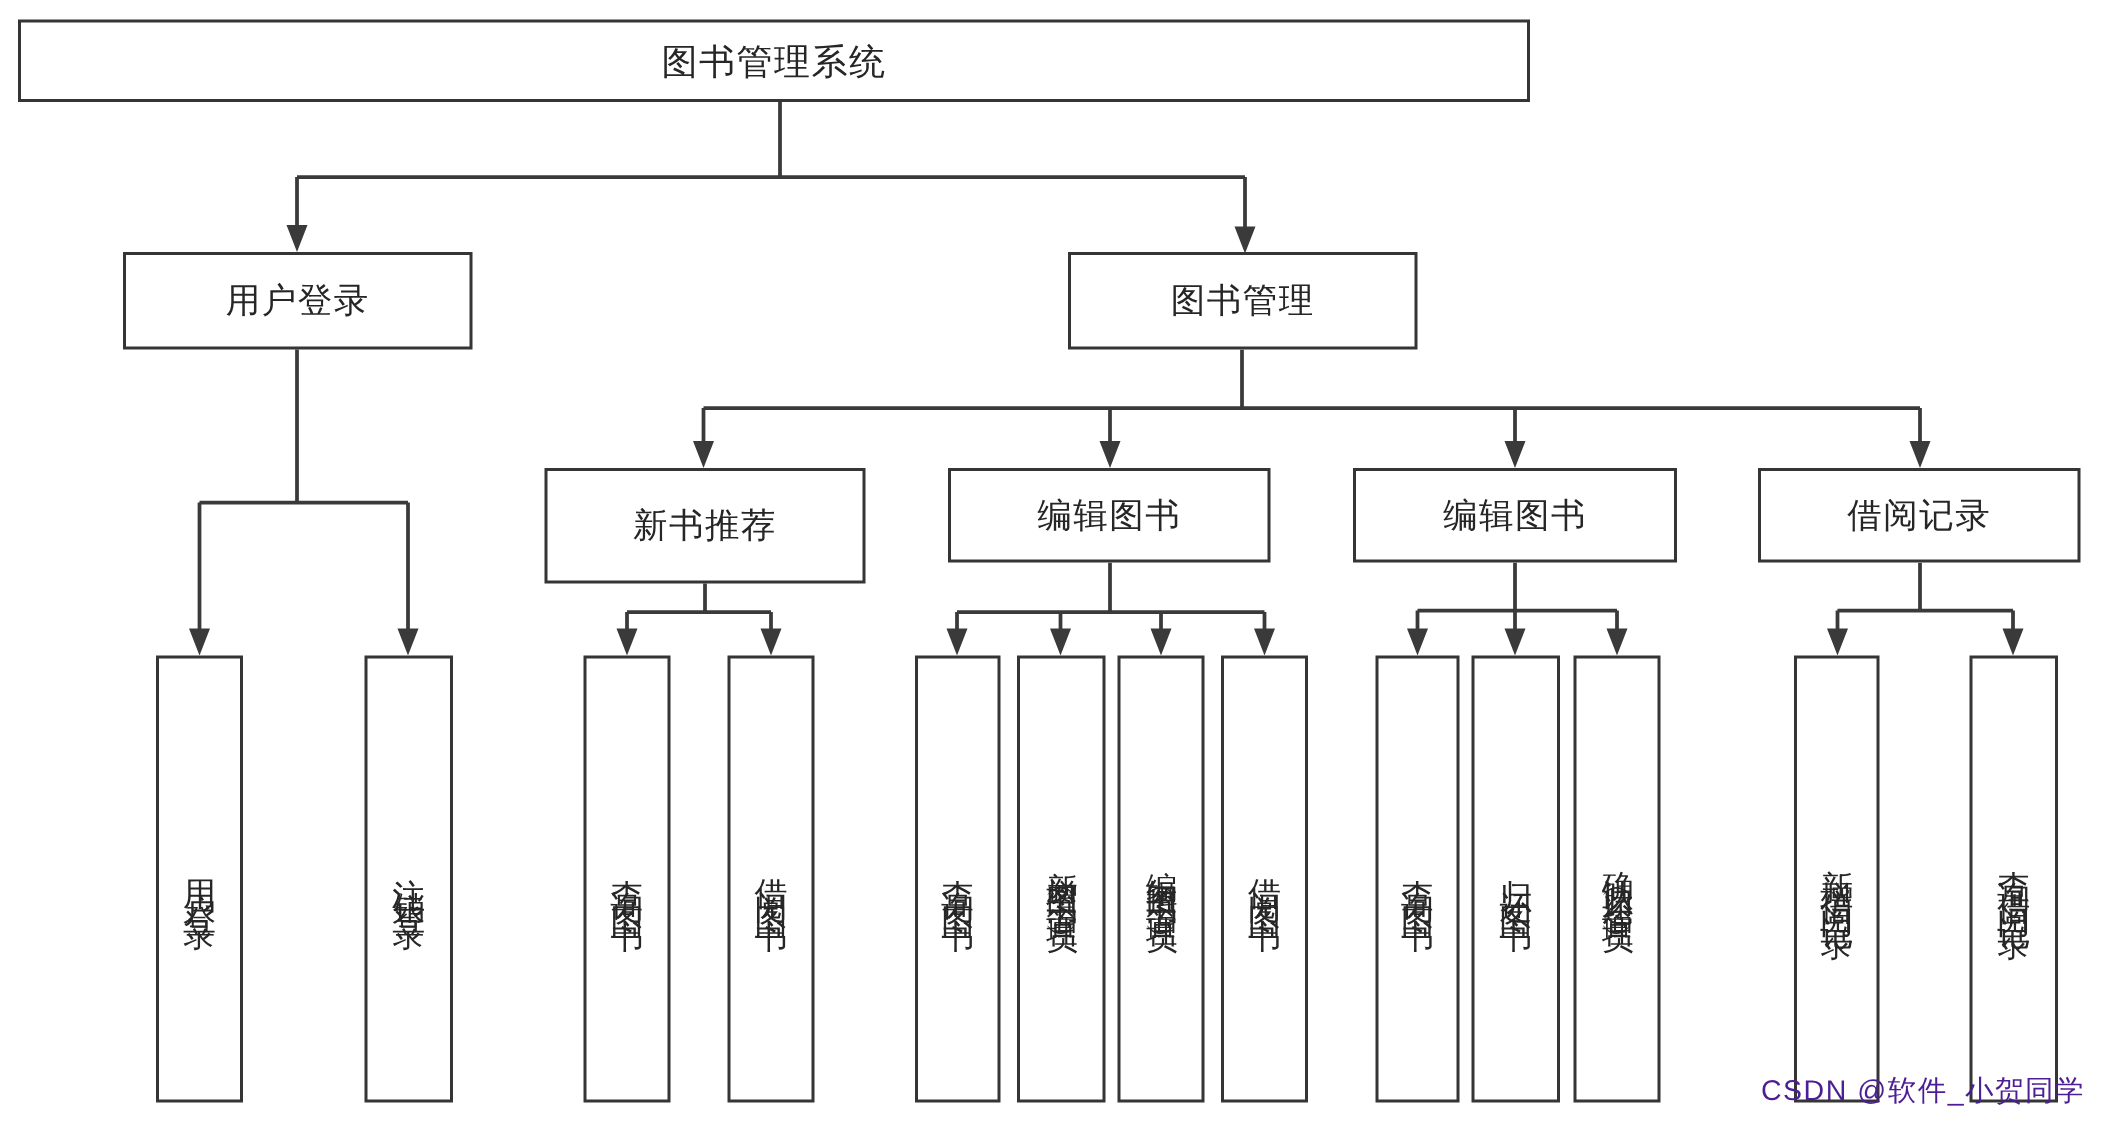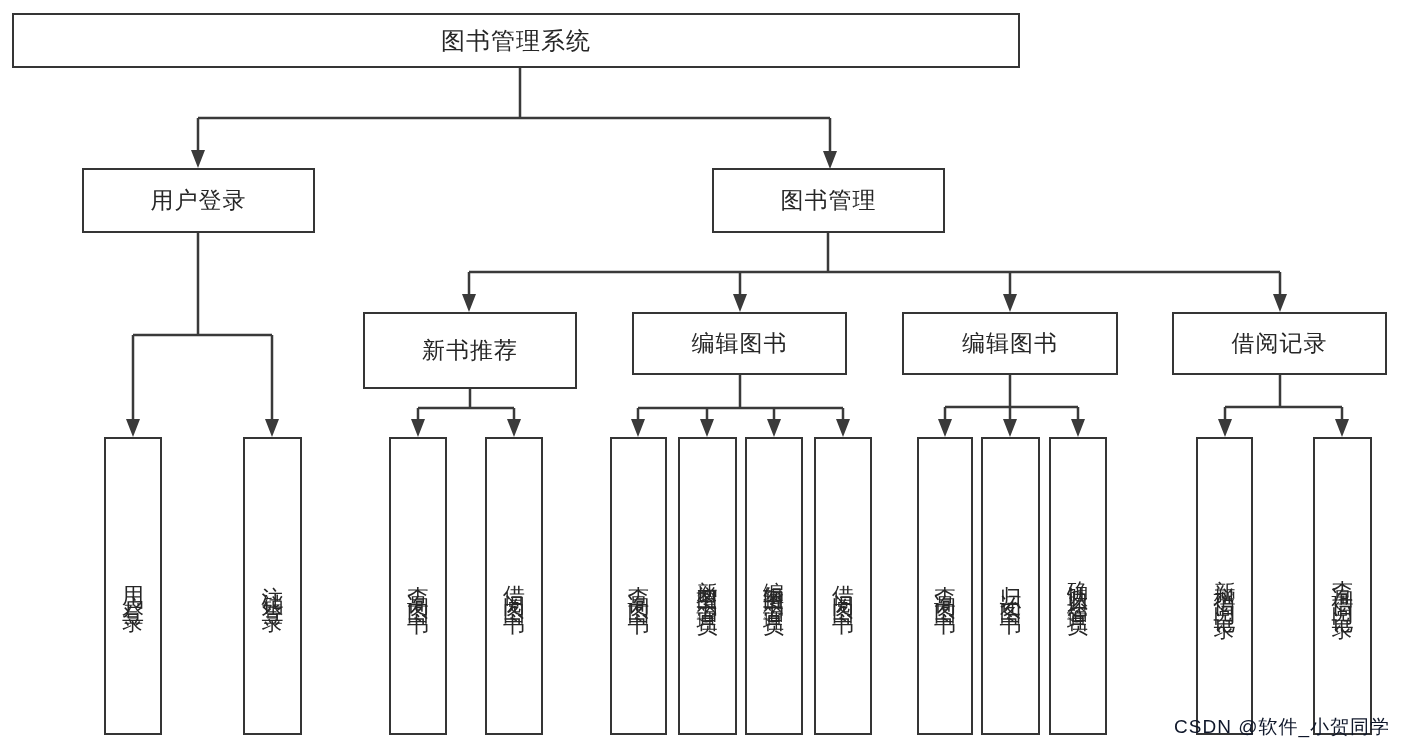--- a/index.html
+++ b/index.html
@@ -30,21 +30,21 @@
     font-size:22px;
     line-height:1;
   }
   .vlen4{letter-spacing:9px;}
   .vlen6{letter-spacing:8px;}
   .vlong{letter-spacing:5px;font-size:21px;}
   .watermark{
     position:absolute;
     top:714px;right:15px;
     font-size:19px;
-    color:#0f172a;
+    color:#4c1d95;
     letter-spacing:1px;
     white-space:nowrap;
   }
 </style>
 </head>
 <body>
 
 <div id="canvas">
 
   <svg class="wires" width="1405" height="747" viewBox="0 0 1405 747">

